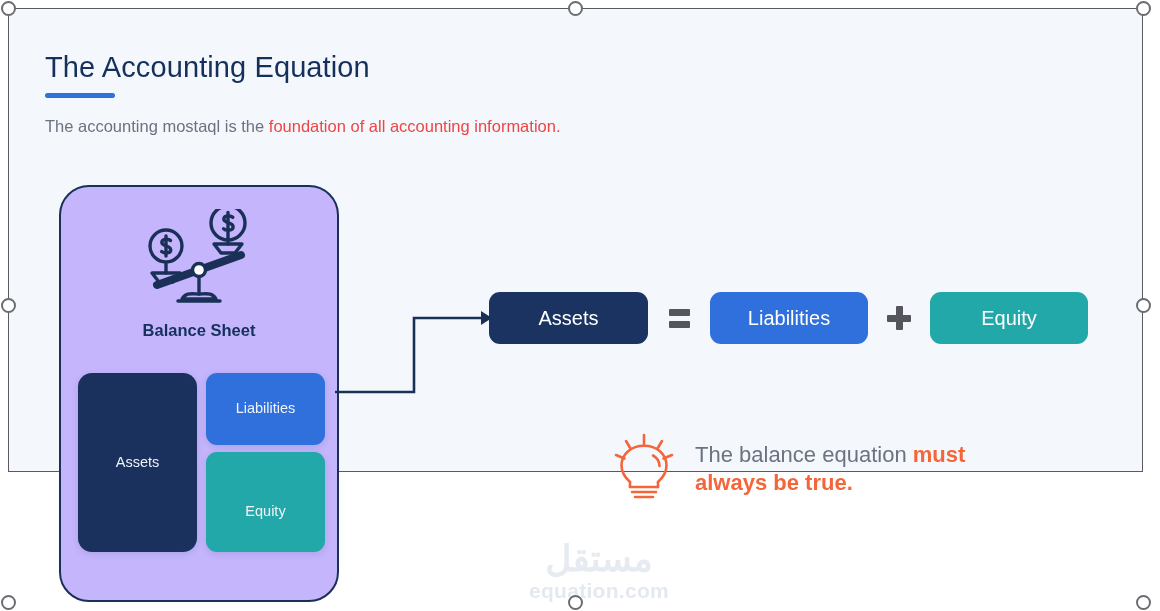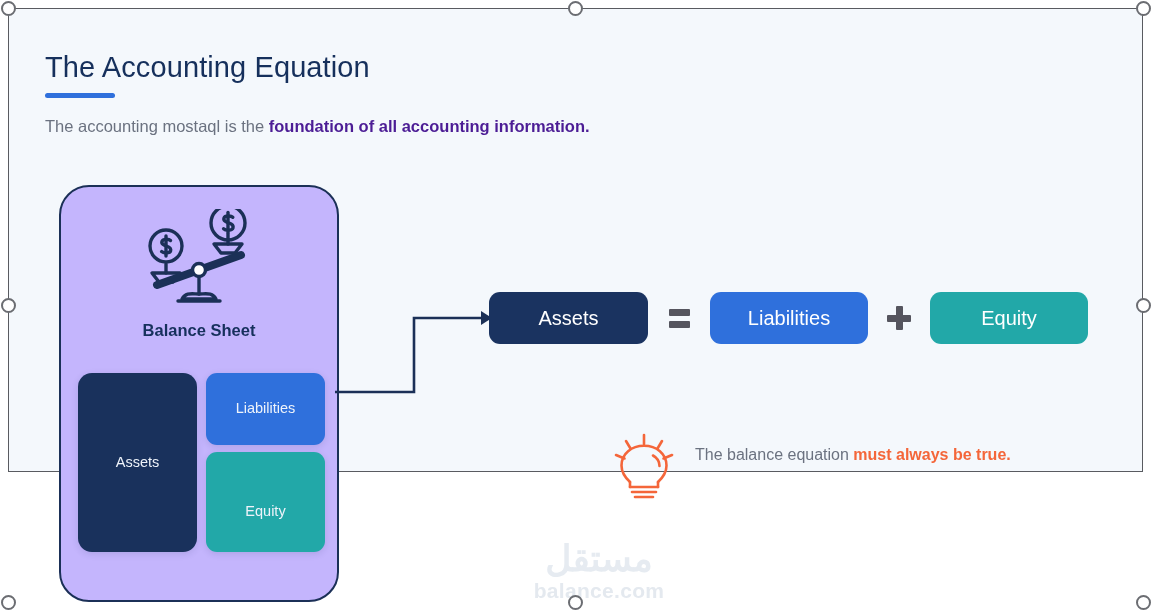--- a/index.html
+++ b/index.html
@@ -66,22 +66,22 @@
   }
   #subtitle {
     position: absolute;
     left: 36px;
     top: 108px;
     font-size: 16.5px;
     color: #6b7280;
     white-space: nowrap;
   }
   #subtitle .strong {
-    color: #4c1d95;
-    font-weight: 700;
+    color: #ef4444;
+    font-weight: 400;
   }
 
   
   #balance-card {
     position: absolute;
     left: 50px;
     top: 176px;
     width: 280px;
     height: 417px;
     background: #c4b5fd;
@@ -219,21 +219,21 @@
     position: absolute;
     left: 604px;
     top: 420px;
     display: flex;
     align-items: flex-start;
   }
   #bulb-icon { flex: 0 0 auto; margin-top: 4px; }
   #tip-text {
     margin-left: 20px;
     margin-top: 12px;
-    font-size: 16px;
+    font-size: 22px;
     line-height: 28px;
     color: #6b7280;
     max-width: 320px;
   }
   #tip-text .accent {
     color: #f4663a;
     font-weight: 700;
   }
 
   
@@ -372,21 +372,21 @@
           <path d="M22 64 L40 64"></path>
         </svg>
       </span>
       <div id="tip-text">
         <span>The balance equation </span><span class="accent">must always be true.</span>
       </div>
     </div>
 
     <div id="watermark">
       <div id="watermark-ar">مستقل</div>
-      <div id="watermark-latin">balance.com</div>
+      <div id="watermark-latin">equation.com</div>
     </div>
 
   </div>
 
   <div class="handle" style="left:1px;   top:1px;"></div>
   <div class="handle" style="left:568px; top:1px;"></div>
   <div class="handle" style="left:1136px;top:1px;"></div>
   <div class="handle" style="left:1px;   top:298px;"></div>
   <div class="handle" style="left:1136px;top:298px;"></div>
   <div class="handle" style="left:1px;   top:595px;"></div>

